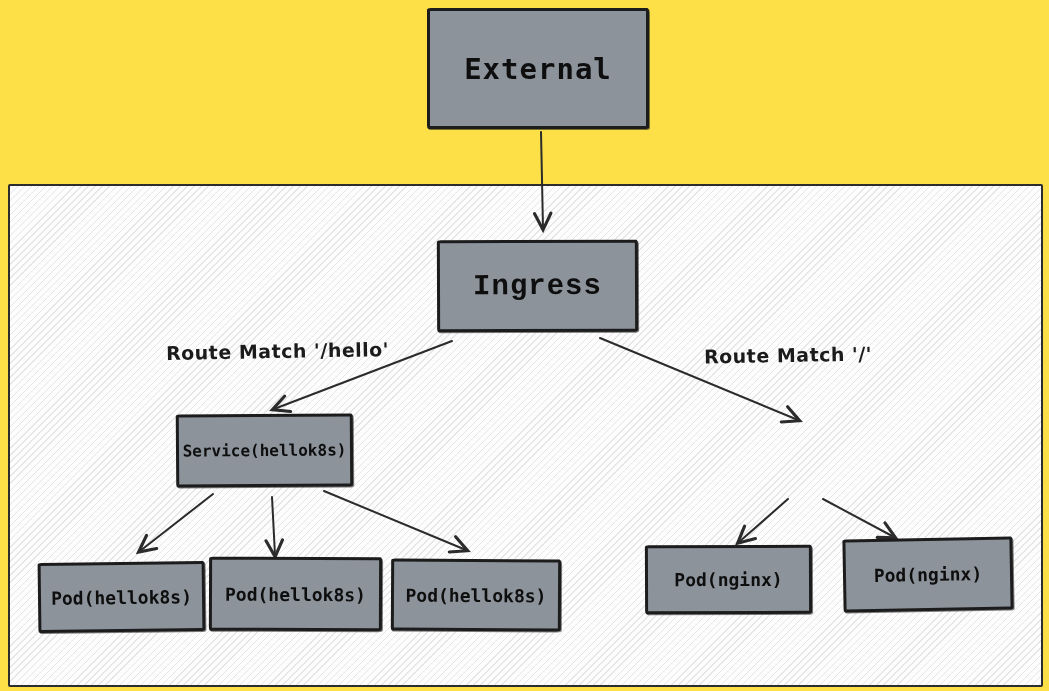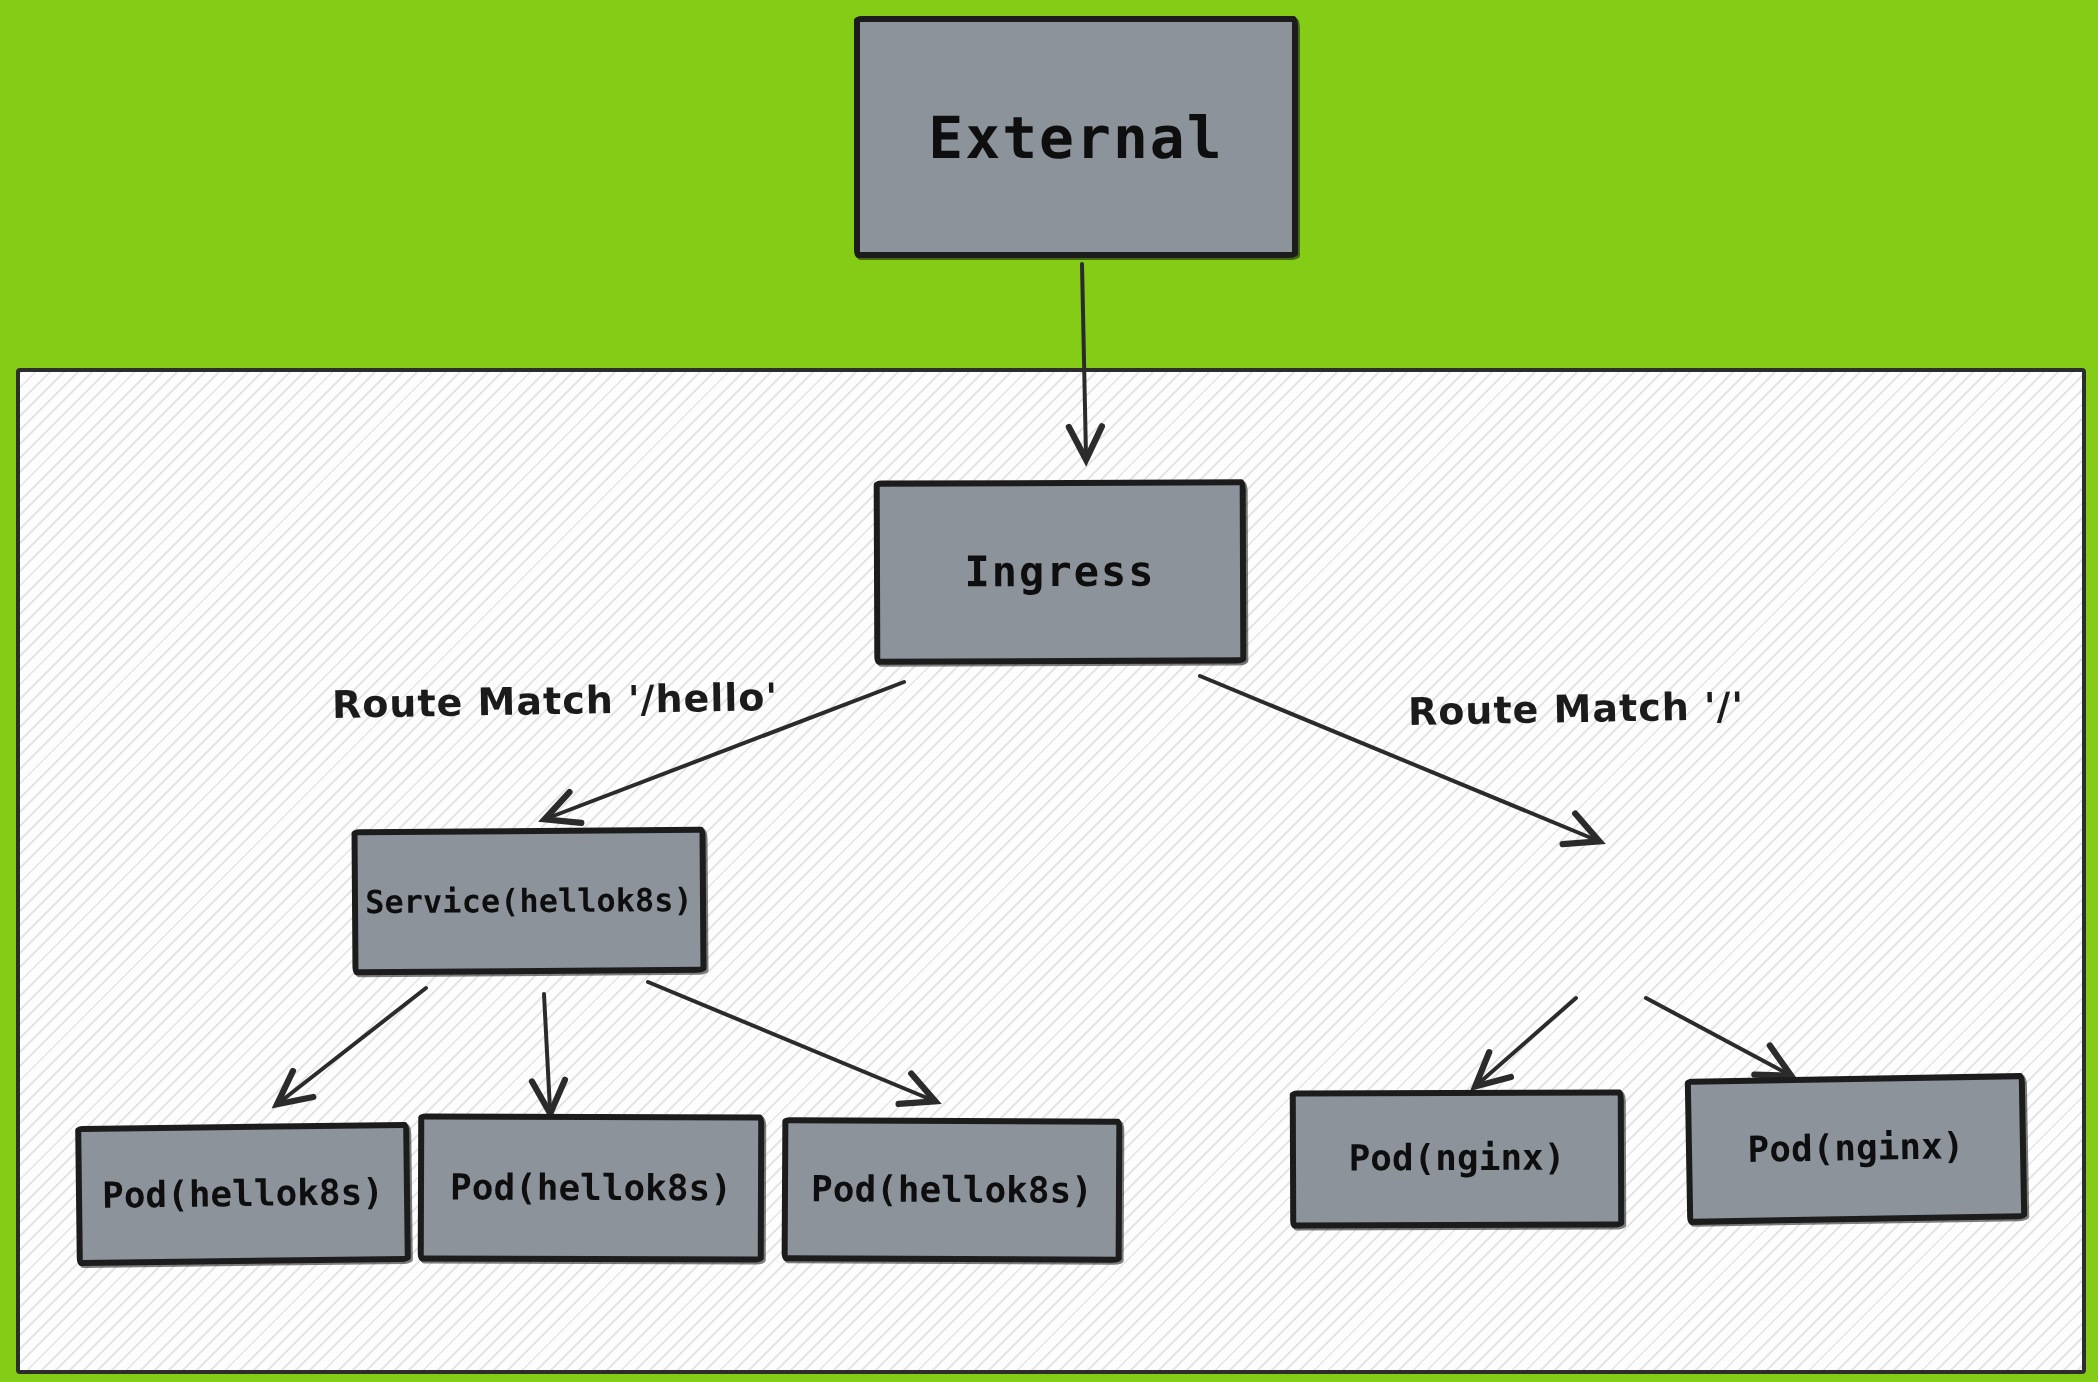--- a/index.html
+++ b/index.html
@@ -4,21 +4,21 @@
 <style>
   html, body {
     margin: 0;
     padding: 0;
     background: #ffffff;
   }
   #stage {
     position: relative;
     width: 1049px;
     height: 691px;
-    background: #84cc16;
+    background: #fde047;
     overflow: hidden;
     font-family: "DejaVu Sans Mono", monospace;
   }
   
   .cluster {
     position: absolute;
     left: 8px;
     top: 184px;
     width: 1031px;
     height: 499px;
@@ -44,21 +44,21 @@
     justify-content: center;
     font-weight: bold;
     text-align: center;
     box-sizing: border-box;
     box-shadow: 1px 1px 0 rgba(20,20,20,0.55);
   }
   
   .node { border-radius: 4px 2px 5px 2px / 2px 5px 2px 4px; }
 
   .node-external  { left: 427px; top:   8px; width: 222px; height: 121px; font-size: 29px; letter-spacing: 1px; }
-  .node-ingress   { left: 437px; top: 240px; width: 186px; height:  92px; font-size: 21px; letter-spacing: 1px; transform: rotate(-0.2deg); }
+  .node-ingress   { left: 437px; top: 240px; width: 201px; height:  92px; font-size: 29px; letter-spacing: 1px; transform: rotate(-0.2deg); font-family: Liberation Mono, monospace; }
   .node-svc-hello { left: 176px; top: 414px; width: 177px; height:  73px; font-size: 16px; transform: rotate(-0.4deg); }
   .node-svc-nginx { left: 716px; top: 426px; width: 173px; height:  69px; font-size: 16px; transform: rotate(0.3deg); }
   .node-pod-h1    { left:  38px; top: 562px; width: 167px; height:  70px; font-size: 18px; transform: rotate(-0.7deg); }
   .node-pod-h2    { left: 209px; top: 557px; width: 173px; height:  74px; font-size: 18px; transform: rotate(0.2deg); }
   .node-pod-h3    { left: 391px; top: 559px; width: 170px; height:  72px; font-size: 18px; transform: rotate(0.3deg); }
   .node-pod-n1    { left: 645px; top: 545px; width: 167px; height:  69px; font-size: 18px; transform: rotate(-0.2deg); }
   .node-pod-n2    { left: 843px; top: 538px; width: 170px; height:  73px; font-size: 18px; transform: rotate(-1deg); }
 
   .edge-label {
     position: absolute;

